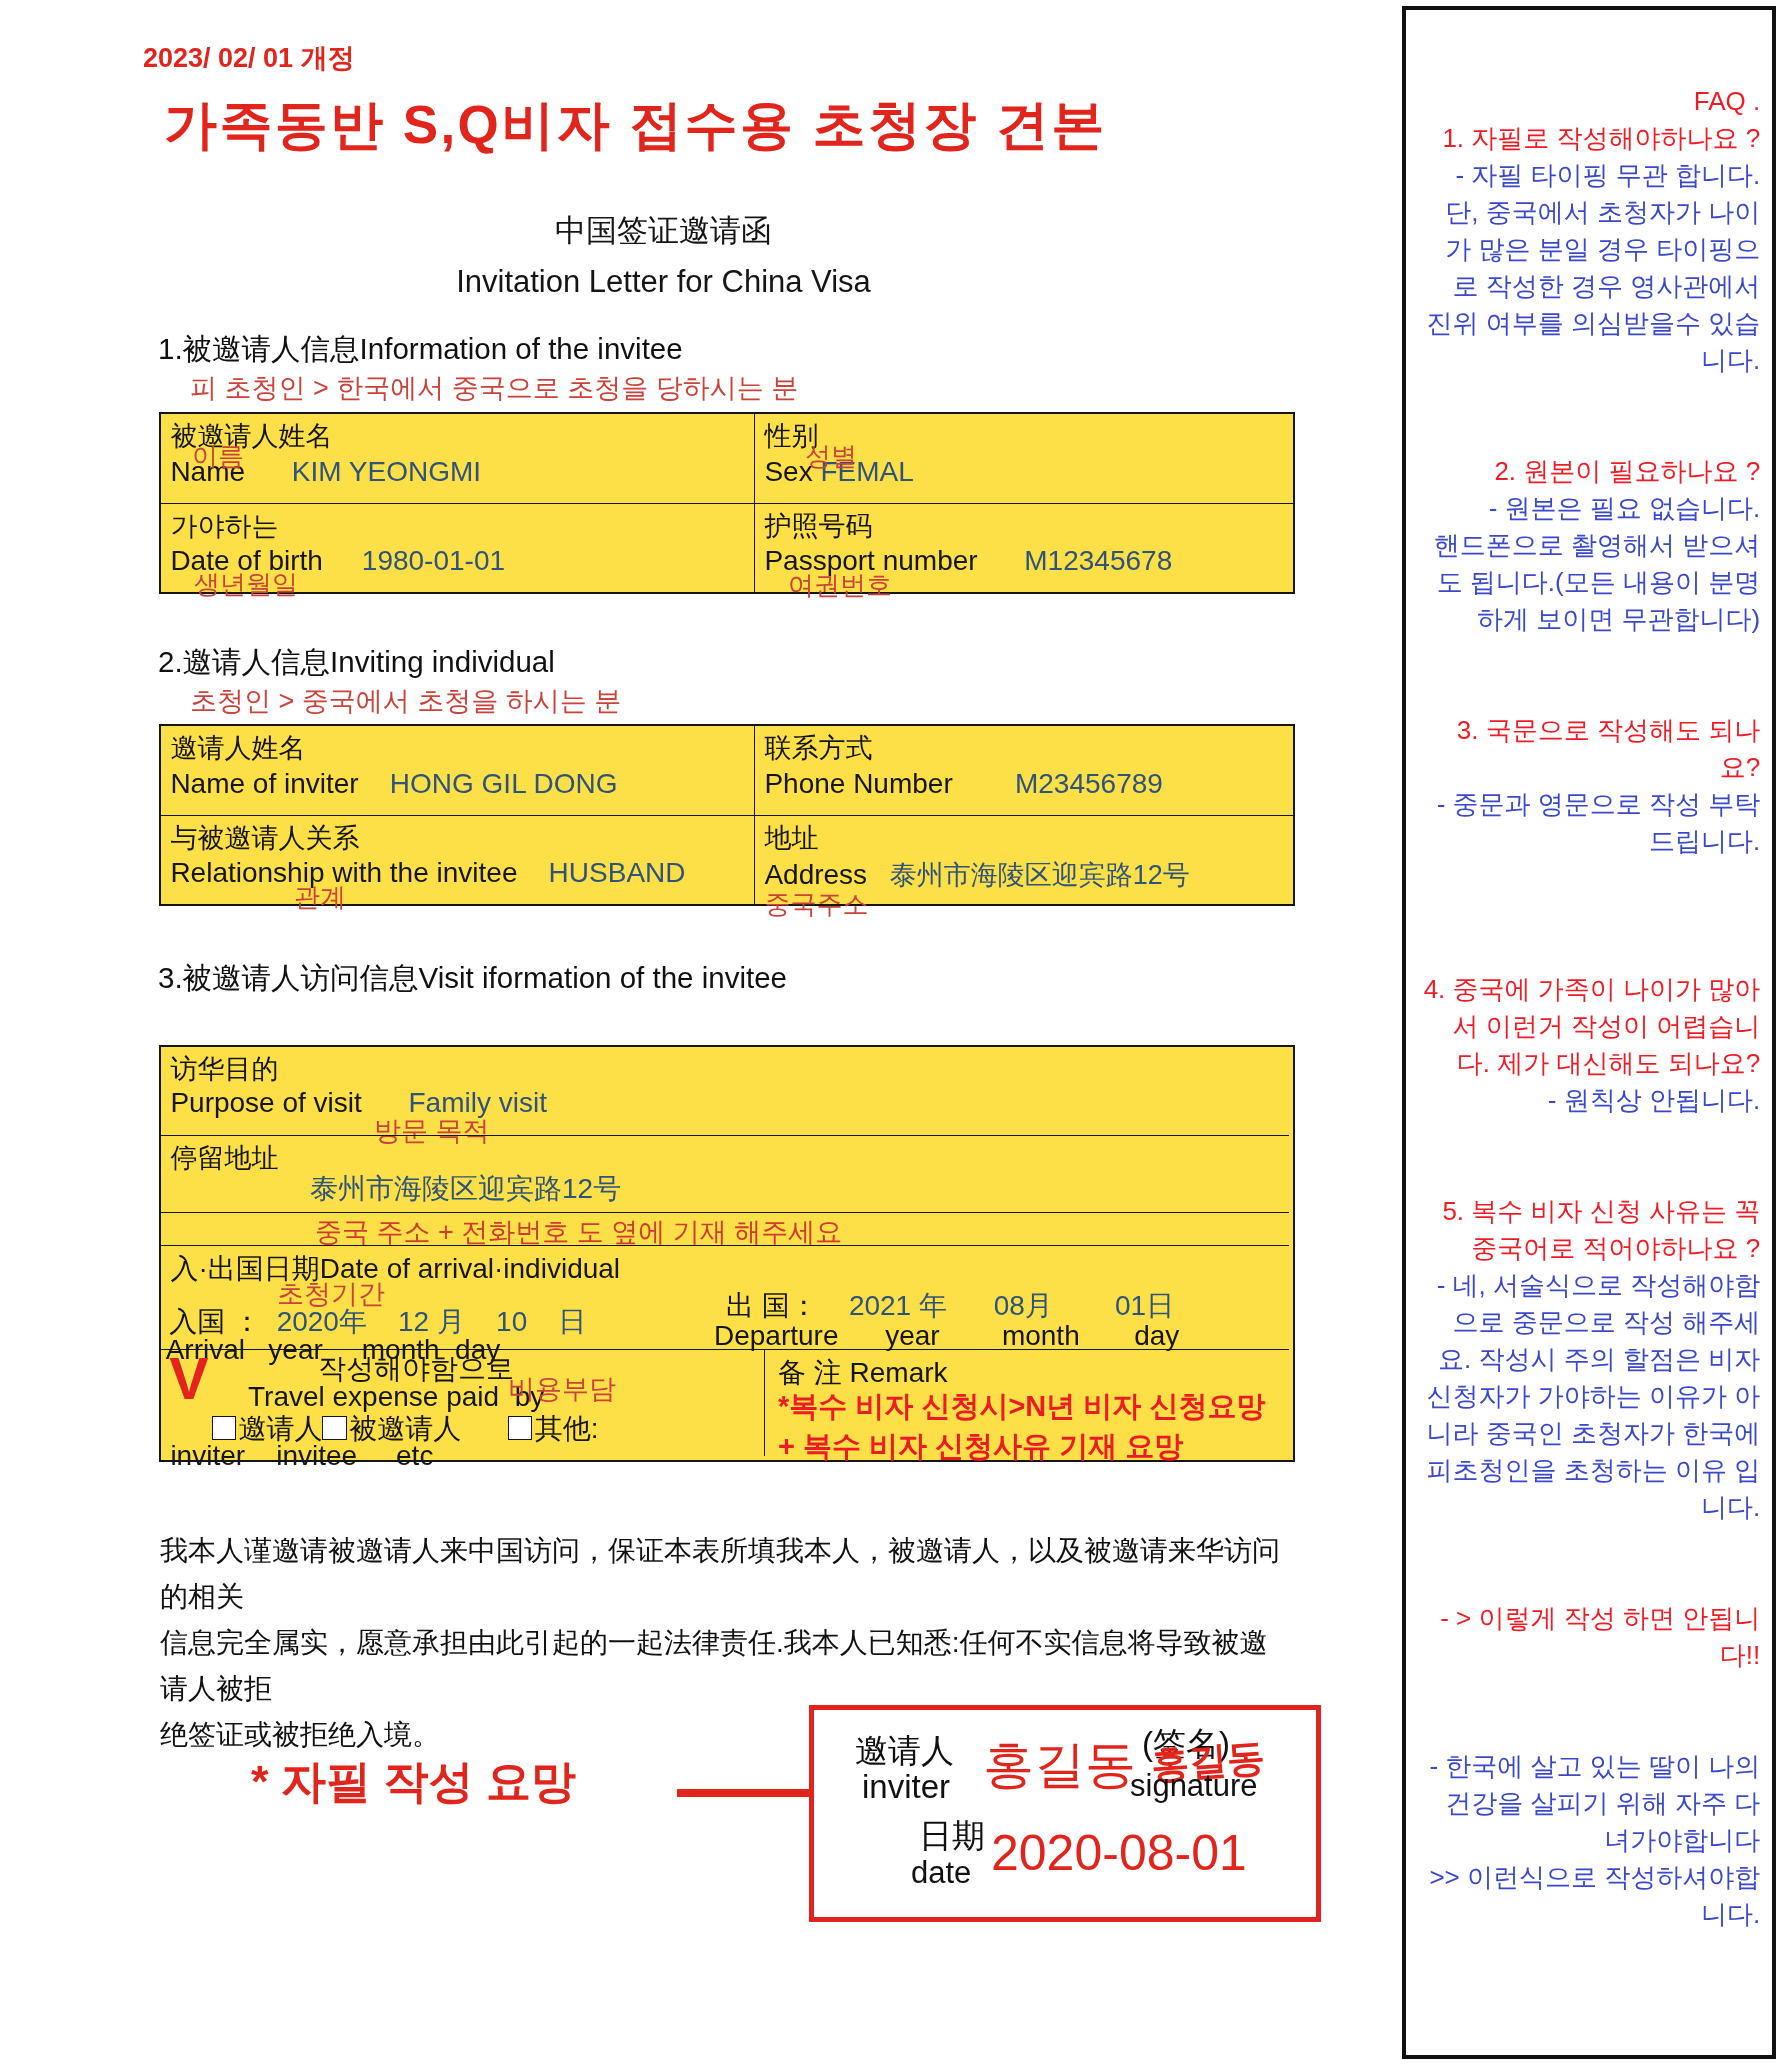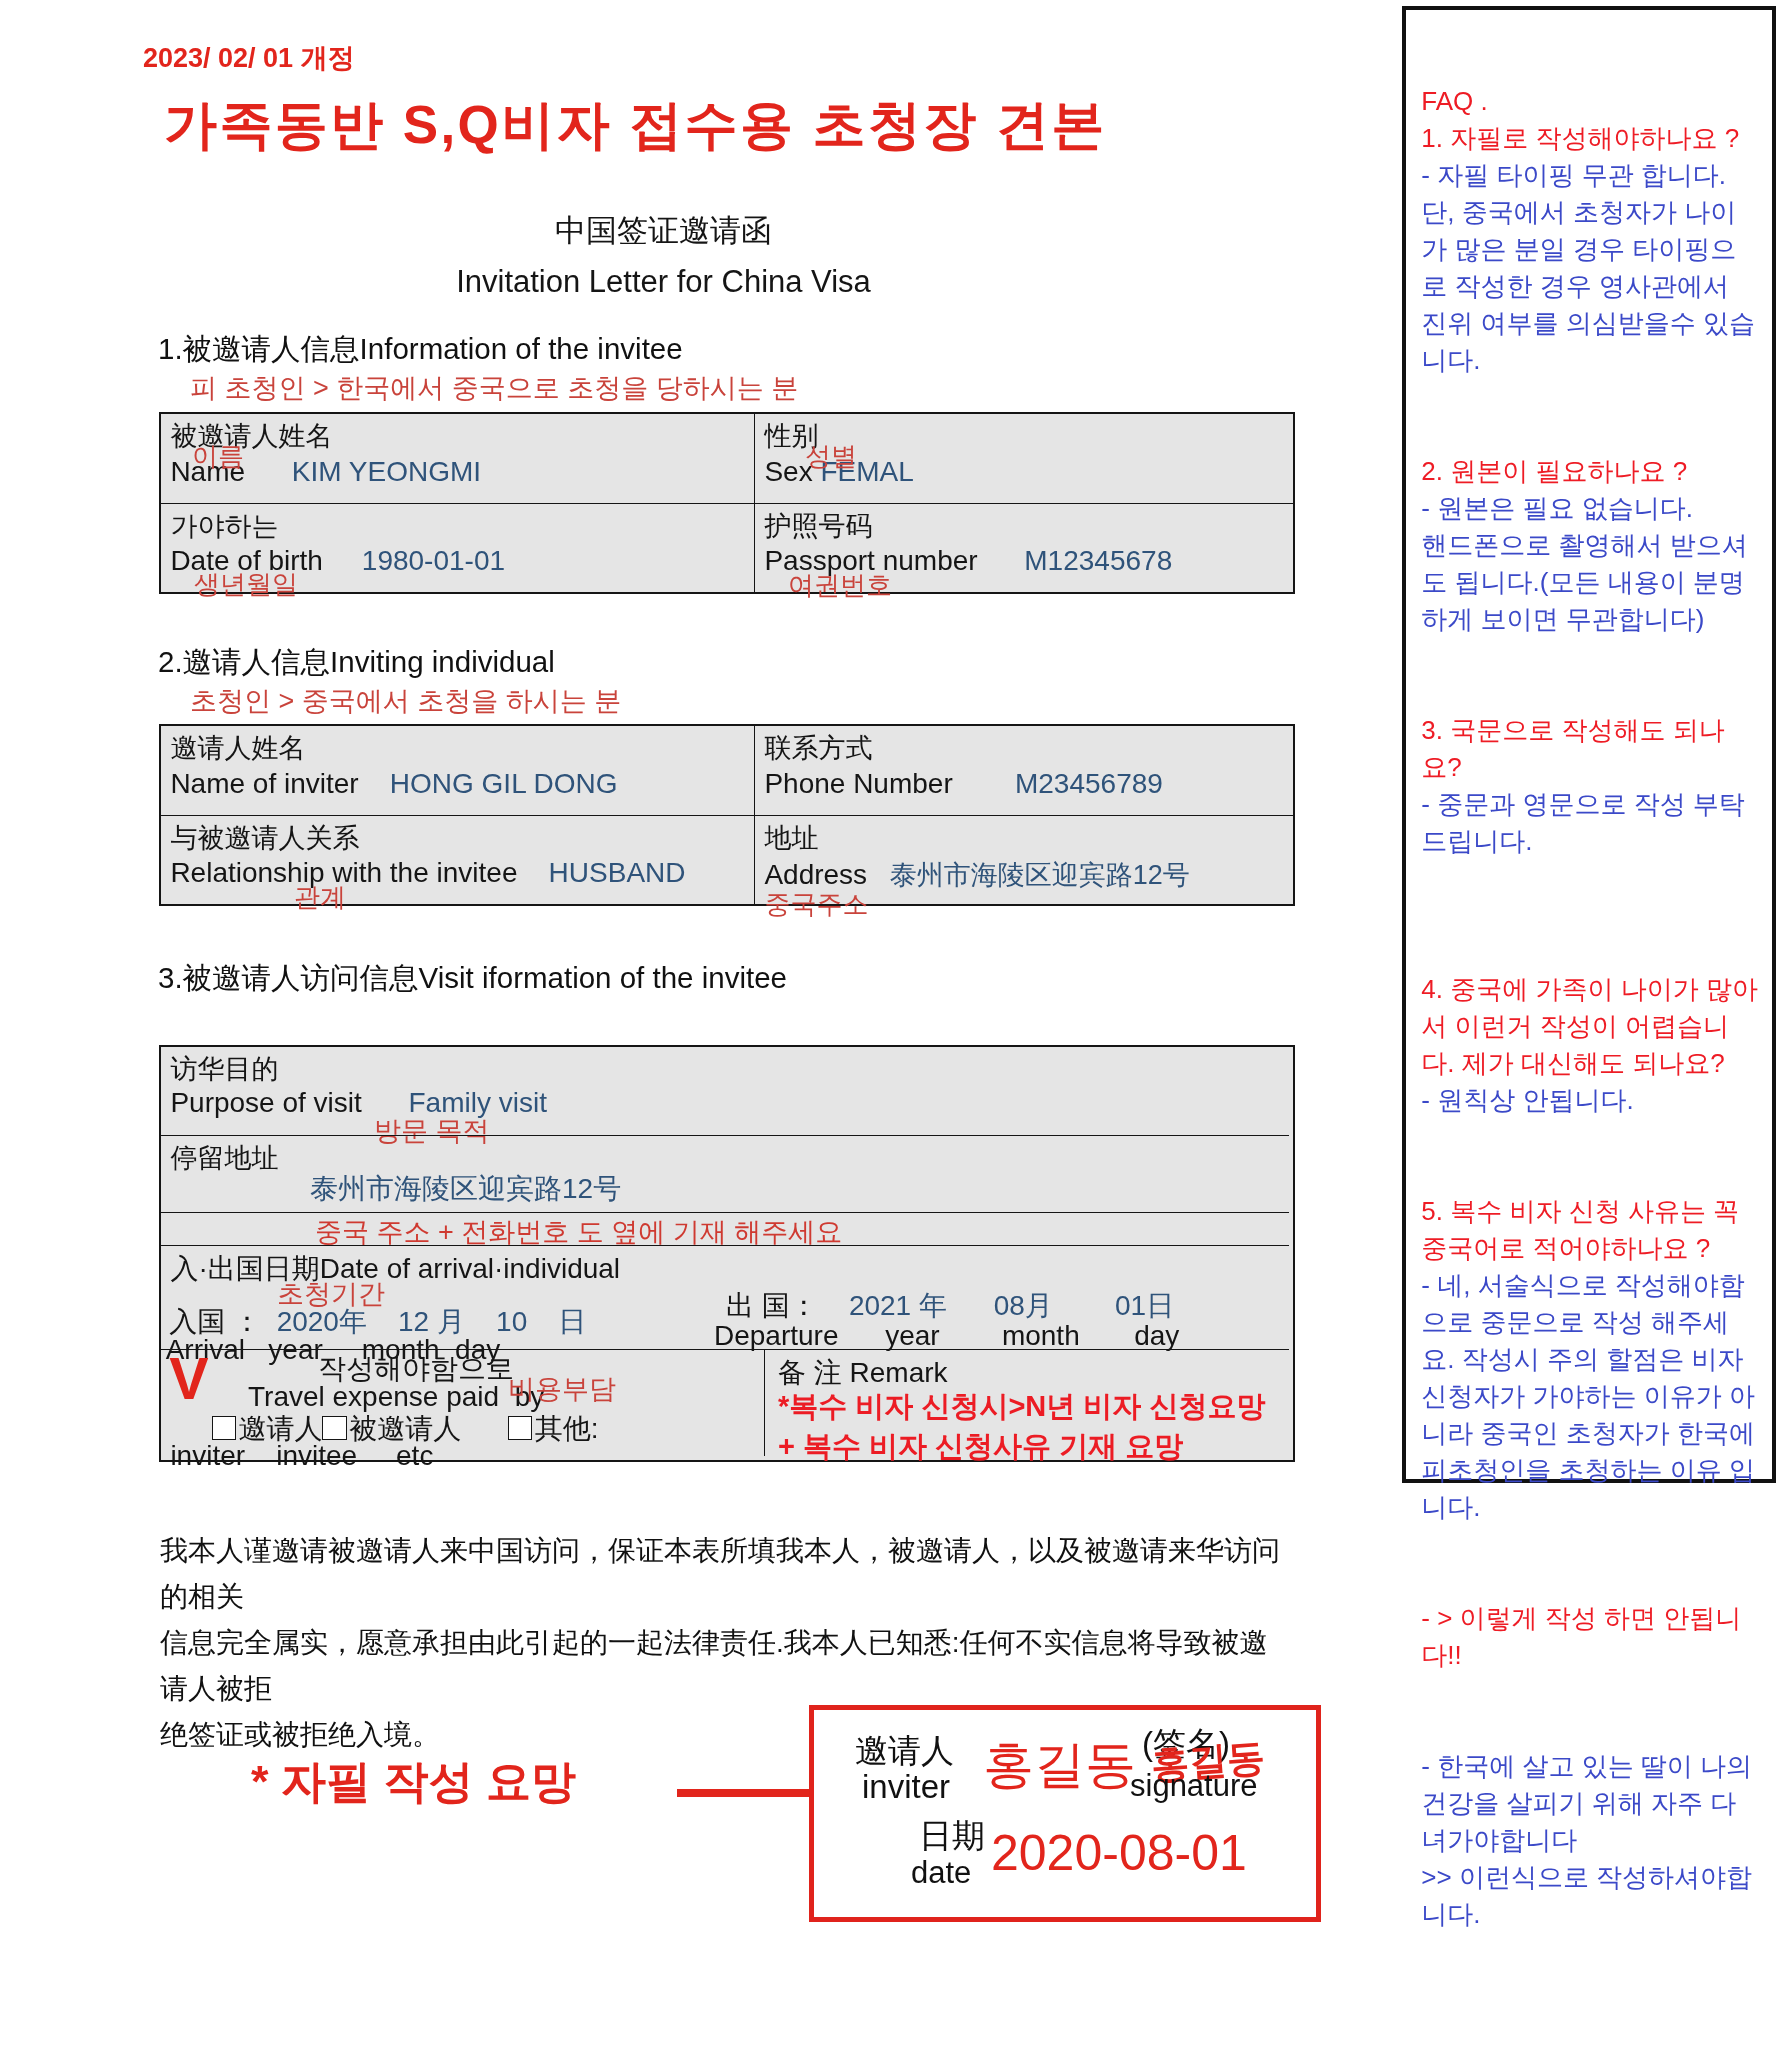--- a/index.html
+++ b/index.html
@@ -12,21 +12,21 @@
   
   .revision{left:143px;top:40px;font-size:27px;font-weight:600;color:#e2251c;}
   .main-title{left:164px;top:90px;font-size:53px;font-weight:600;color:#e2251c;letter-spacing:2.4px;}
   .center-band{left:0;width:1327px;text-align:center;}
   .cn-title{top:210px;font-size:31px;}
   .en-title{top:264px;font-size:31px;}
   
   .sec-head{font-size:29.5px;color:#111;}
   .sec-sub{font-size:27px;color:#c9433b;}
   
-  .tbl{border:2.4px solid #151515;background:#e5e5e5;}
+  .tbl{border:2.4px solid #151515;background:#fde047;}
   .cell{position:absolute;box-sizing:border-box;}
   .cell.colR{border-left:1.8px solid #151515;}
   .cell.rowB{border-top:1.8px solid #151515;}
   .cn-label{position:absolute;left:9.4px;top:3.5px;font-size:27px;}
   .en-line{position:absolute;left:9.4px;font-size:28px;white-space:pre;}
   .en-line .val{color:#2f537a;}
   .annot{position:absolute;font-size:26px;color:#c9433b;}
   .note-red{position:absolute;font-size:27px;color:#cf3a31;}
   .dates-line{position:absolute;font-size:28px;white-space:pre;}
   .dates-line .val{color:#2f537a;}
@@ -40,22 +40,22 @@
   
   .sig-note{left:251px;top:1752px;font-size:45px;font-weight:600;color:#e2251c;}
   .sig-line{left:677px;top:1789px;width:134px;height:7.7px;background:#e2251c;}
   .sig-box{left:809px;top:1705px;width:512px;height:217px;border:5.3px solid #e0231c;box-sizing:border-box;}
   .sig-box .zh{position:absolute;font-size:33px;color:#111;}
   .sig-box .en{position:absolute;font-size:31px;color:#111;}
   .sig-name{position:absolute;left:169px;top:21px;font-size:51px;font-weight:500;color:#e2251c;}
   .sig-overlay{position:absolute;left:337px;top:26px;font-size:38px;font-weight:600;color:#e2251c;transform:rotate(-4deg);}
   .sig-date{position:absolute;left:177px;top:114px;font-size:50px;color:#e2251c;}
   
-  .faq-box{left:1402px;top:5.9px;width:374px;height:1477px;border:4.1px solid #111;box-sizing:border-box;
-           padding:73px 11.8px 0 15.3px;}
+  .faq-box{left:1402px;top:5.9px;width:374px;height:2053px;border:4.1px solid #111;box-sizing:border-box;
+           padding:73px 11.8px 0 15.3px;text-align:right;}
   .faq-line{margin:0;font-size:26px;line-height:37px;word-break:break-all;min-height:37px;}
   .faq-line[data-color="red"]{color:#ee1c25;}
   .faq-line[data-color="blue"]{color:#3b49c8;}
 </style>
 </head>
 <body>
 
 <div class="abs revision">2023/ 02/ 01 개정</div>
 <div class="abs main-title">가족동반 S,Q비자 접수용 초청장 견본</div>
 <div class="abs center-band cn-title">中国签证邀请函</div>

